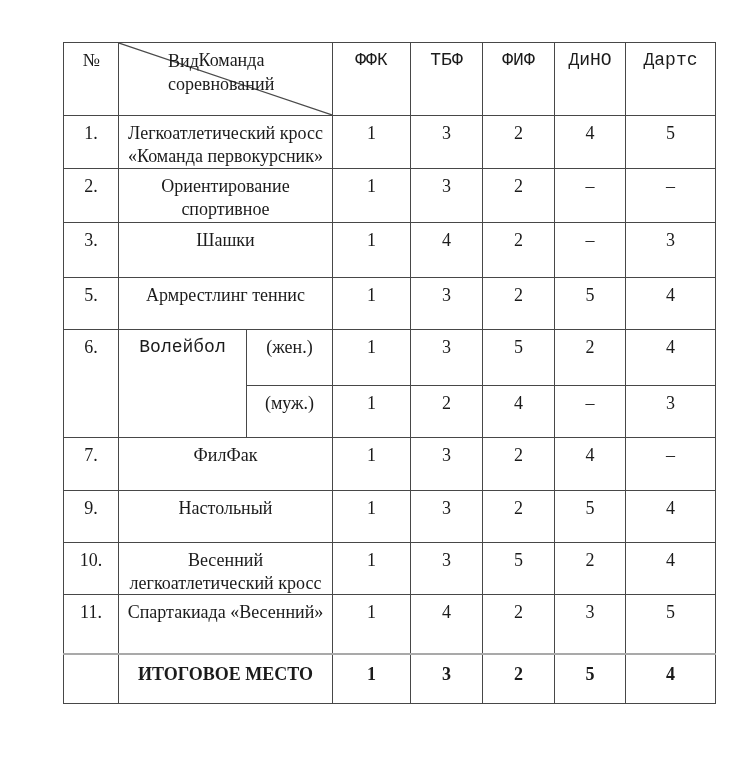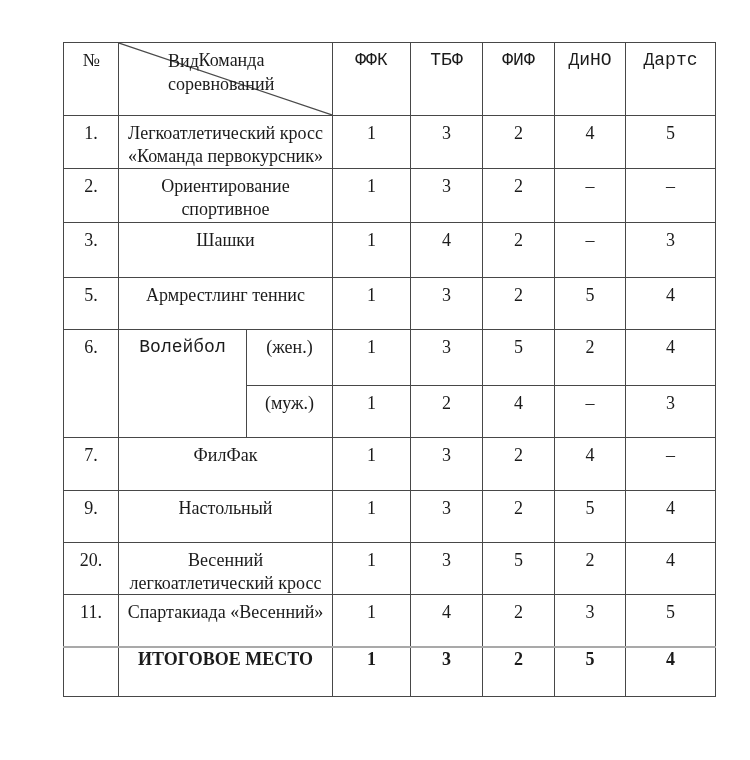--- a/index.html
+++ b/index.html
@@ -54,21 +54,21 @@
     text-align: left;
     font-size: 18px;
     line-height: 1.25;
     white-space: pre-line;
     margin-left: 43px;
   }
   td.vball { padding-top: 24px; font-family: Liberation Mono, monospace; }
   tr.total-row td {
     border-top: 2px solid #a9a9a9;
     font-weight: 700;
-    padding-top: 0;
+    padding-top: 8px;
   }
 </style>
 </head>
 <body>
 
 <div class="page">
   <table class="results">
     <colgroup>
       <col style="width:55px">
       <col style="width:128px">
@@ -172,30 +172,30 @@
       <td class="num">9.</td>
       <td class="event" colspan="2">Настольный</td>
       <td class="val">1</td>
       <td class="val">3</td>
       <td class="val">2</td>
       <td class="val">5</td>
       <td class="val">4</td>
     </tr>
 
     <tr style="height:51px">
-      <td class="num">20.</td>
+      <td class="num">10.</td>
       <td class="event" colspan="2">Весенний легкоатлетический кросс</td>
       <td class="val">1</td>
       <td class="val">3</td>
       <td class="val">5</td>
       <td class="val">2</td>
       <td class="val">4</td>
     </tr>
 
-    <tr style="height:52px">
+    <tr style="height:59px">
       <td class="num">11.</td>
       <td class="event" colspan="2">Спартакиада «Весенний»</td>
       <td class="val">1</td>
       <td class="val">4</td>
       <td class="val">2</td>
       <td class="val">3</td>
       <td class="val">5</td>
     </tr>
 
     <tr class="total-row" style="height:50px">

